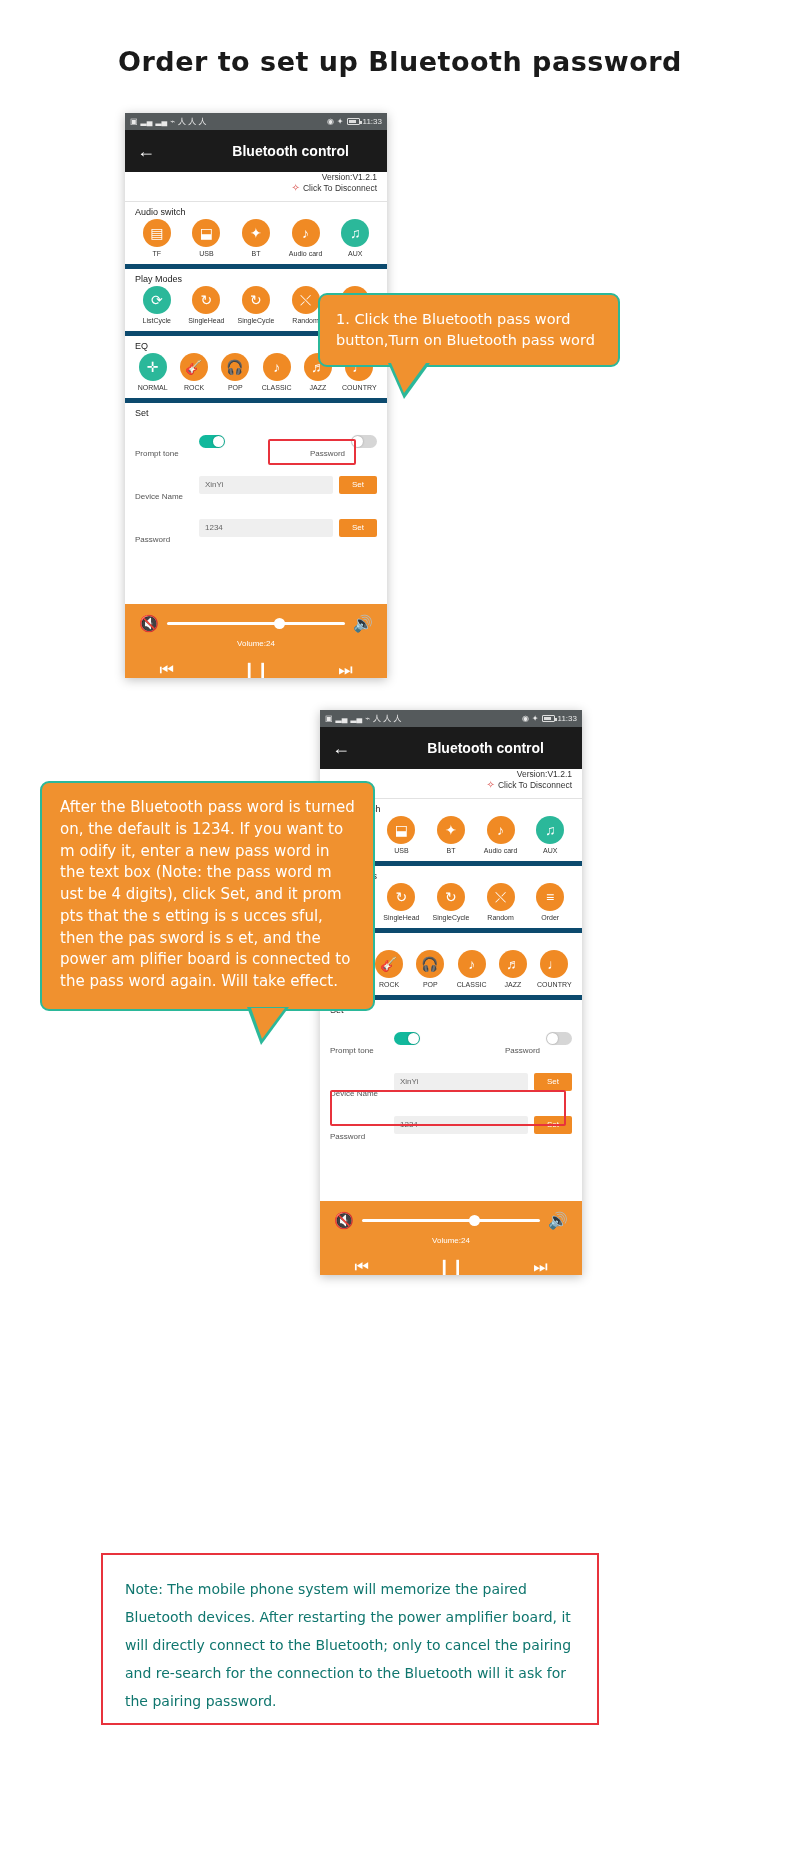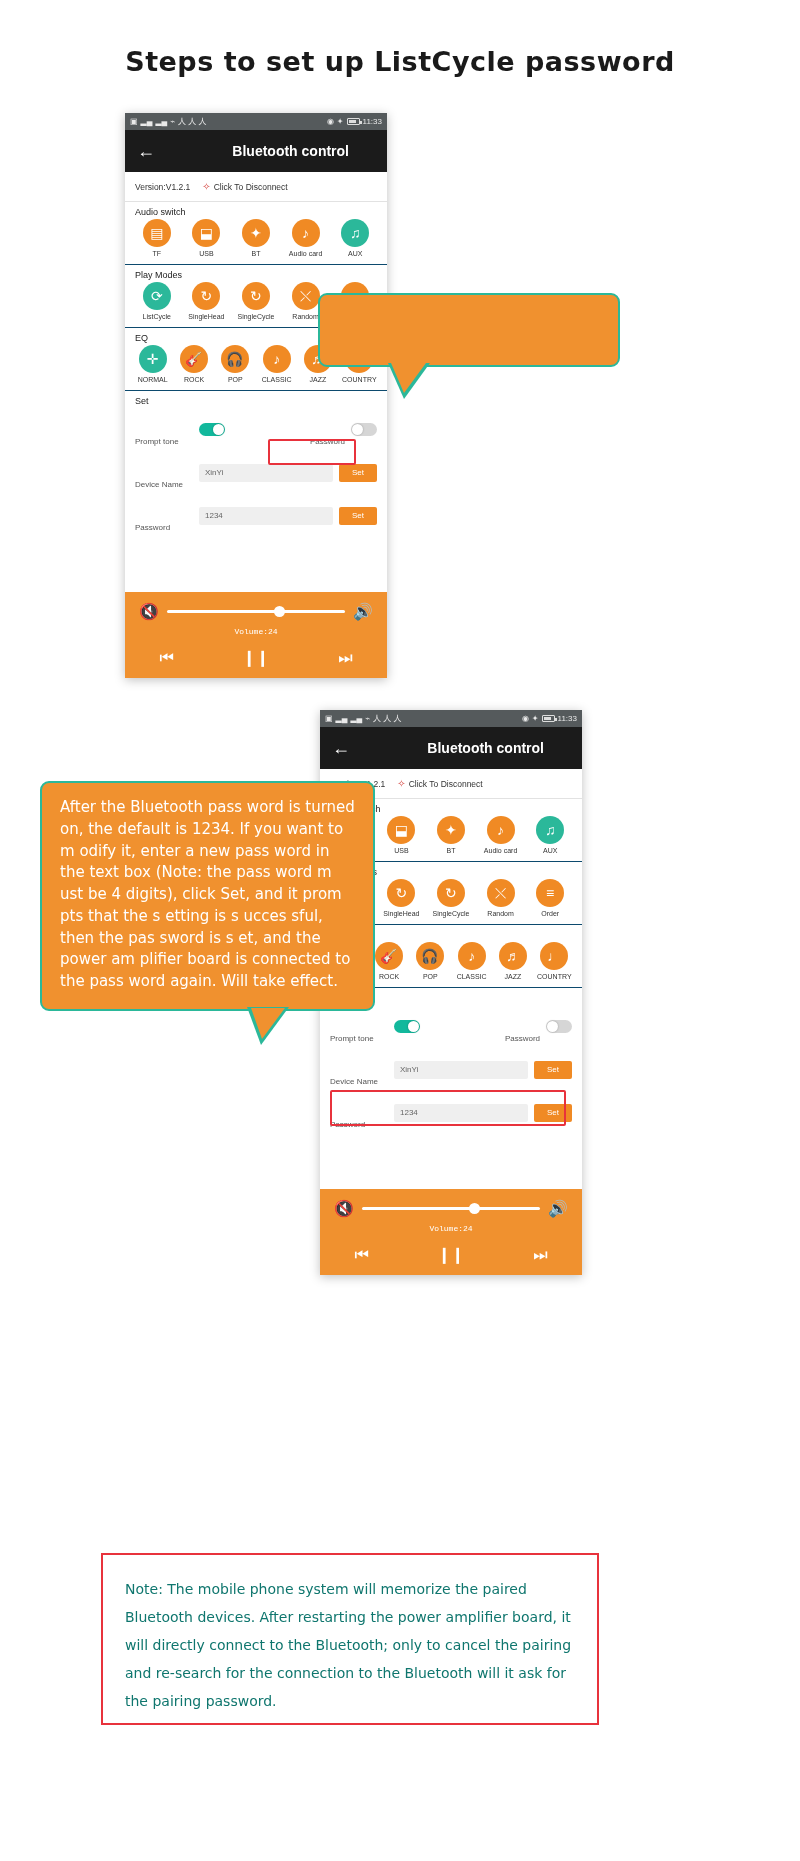--- a/index.html
+++ b/index.html
@@ -72,37 +72,38 @@
     flex: 1;
     text-align: right;
     font-size: 14px;
     font-weight: bold;
     margin-right: 26px;
   }
 
   .verrow {
     height: 30px;
     display: flex;
-    align-items: center;
+    align-items: flex-end;
     padding: 0 10px;
     font-size: 8.5px;
     color: #444;
     border-bottom: 1px solid #e2e2e2;
+    flex-direction: column;
   }
   .verrow .ver { color:#333; }
   .verrow .disc {
     margin-left: 12px;
     color: #333;
     display: flex;
     align-items: center;
     gap: 3px;
   }
   .disc .bticon { color:#d9534f; font-size:10px; }
 
-  .section { border-bottom: 1px solid #0c4a6e; padding-bottom: 7px; }
+  .section { border-bottom: 5px solid #0c4a6e; padding-bottom: 7px; }
   .section-title {
     font-size: 9px;
     color: #222;
     padding: 5px 10px 2px 10px;
   }
   .iconrow {
     display: flex;
     padding: 0 8px;
     gap: 2px;
   }
@@ -163,21 +164,21 @@
   .pwd-right { margin-left: auto; display: flex; align-items:center; gap:6px; }
 
   .player {
     background: #f0912f;
     color: #fff;
     padding: 10px 0 0 0;
   }
   .volrow { display: flex; align-items: center; padding: 0 14px; gap: 8px; }
   .volbar { flex: 1; height: 3px; background: #fff; border-radius: 2px; position: relative; }
   .volbar i { position:absolute; left: 60%; top:-4px; width: 11px; height: 11px; border-radius:50%; background:#fff; display:block;}
-  .voltext { text-align: center; font-size: 8px; margin-top: 6px; font-family: Liberation Mono, monospace; }
+  .voltext { text-align: center; font-size: 8px; margin-top: 6px; }
   .ctrls { display: flex; justify-content: space-around; align-items: center; padding: 12px 0 16px 0; font-size: 16px; }
 
   
   .callout {
     position: absolute;
     background: #f0912f;
     border: 2px solid #2bb89a;
     border-radius: 9px;
     color: #fff;
     font-family: "DejaVu Sans", sans-serif;
@@ -235,21 +236,21 @@
     padding: 20px 22px;
     font-size: 14px;
     color: #0f766e;
     line-height: 2.0;
     font-family: "DejaVu Sans", sans-serif;
   }
 </style>
 </head>
 <body>
 
-<div class="page-title">Steps to set up ListCycle password</div>
+<div class="page-title">Order to set up Bluetooth password</div>
 
 <div class="phone phone1">
 
   <div class="statusbar">
     <span class="sb-icon">▣</span>
     <span class="sb-icon">▂▄</span>
     <span class="sb-icon">▂▄</span>
     <span class="sb-icon">⌁</span>
     <span class="sb-icon">人 人 人</span>
     <span class="right">
@@ -558,20 +559,21 @@
       <span>⏮</span>
       <span>❙❙</span>
       <span>⏭</span>
     </div>
   </div>
 </div>
 
 <div class="redbox" id="redbox2"></div>
 
 <div class="callout" id="callout1">
+  <span>1. Click the Bluetooth pass word button,Turn on Bluetooth pass word</span>
   <span class="tail"></span>
   <span class="tail2"></span>
 </div>
 
 <div class="callout" id="callout2">
   <span>After the Bluetooth pass word is turned on, the default is 1234. If you want to m odify it, enter a new pass word in the text box (Note: the pass word m ust be 4 digits), click Set, and it prom pts that the s etting is s ucces sful, then the pas sword is s et, and the power am plifier board is connected to the pass word again. Will take effect.</span>
   <span class="tail"></span>
   <span class="tail2"></span>
 </div>
 

